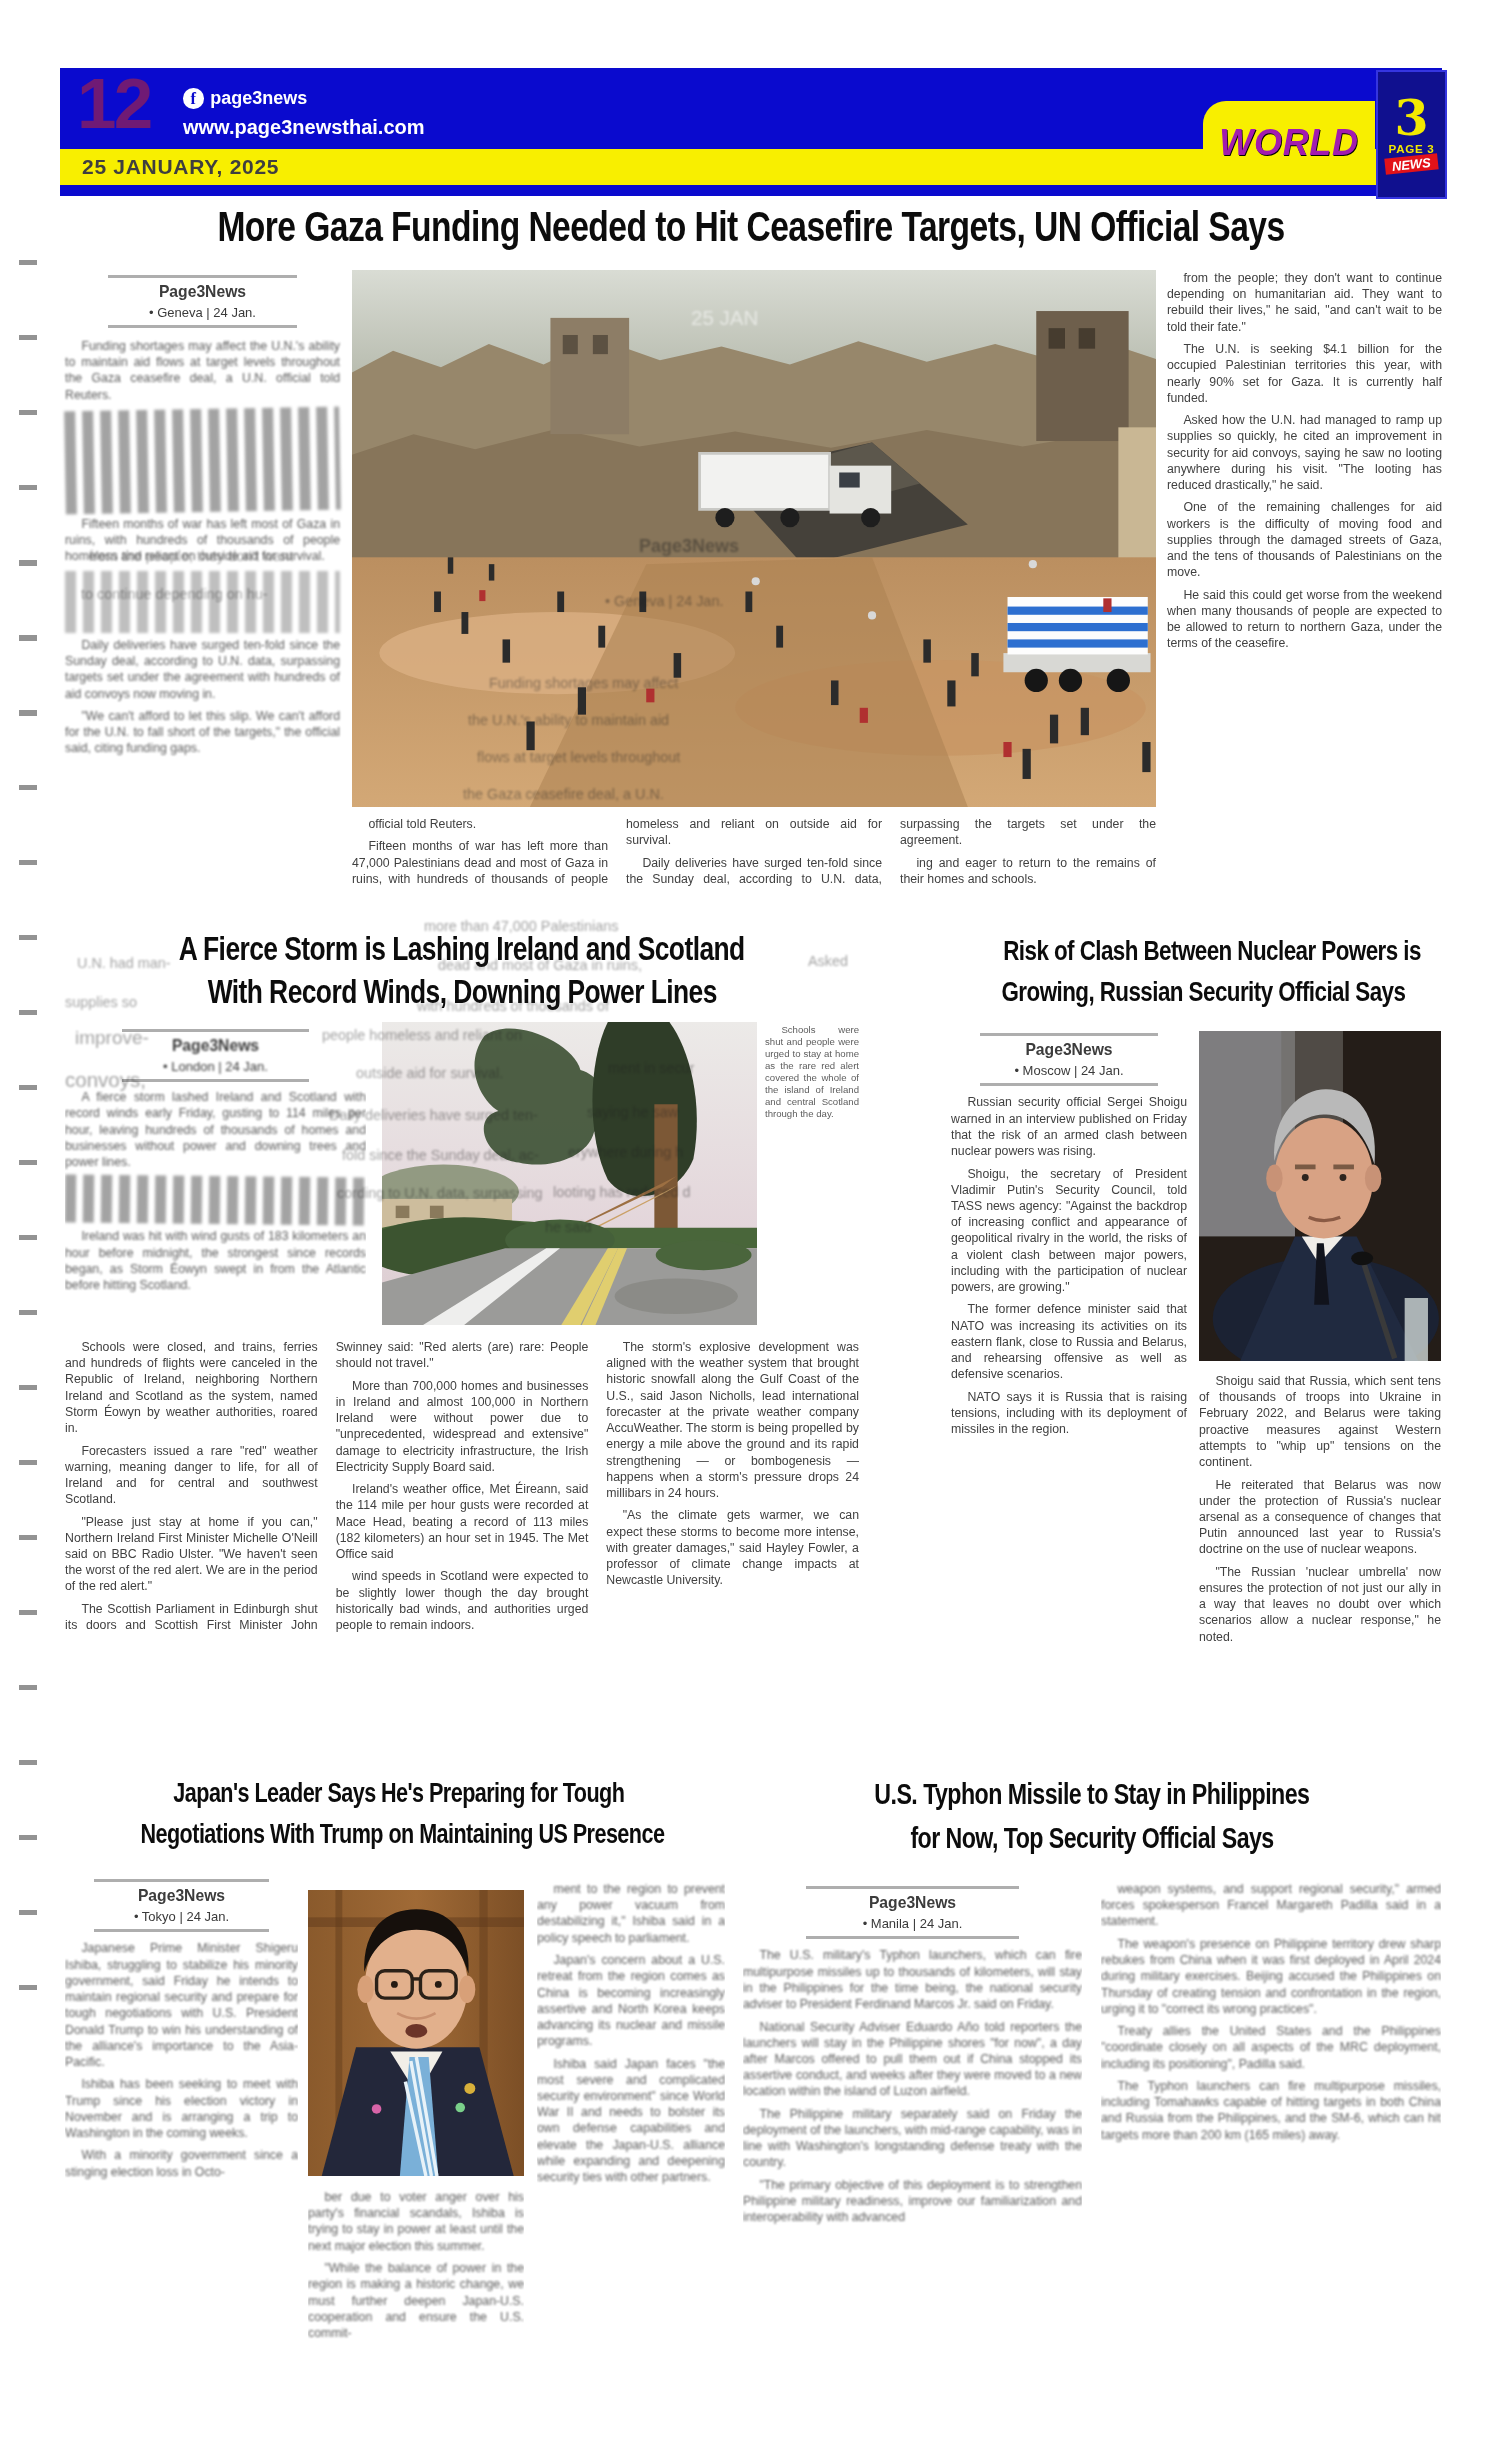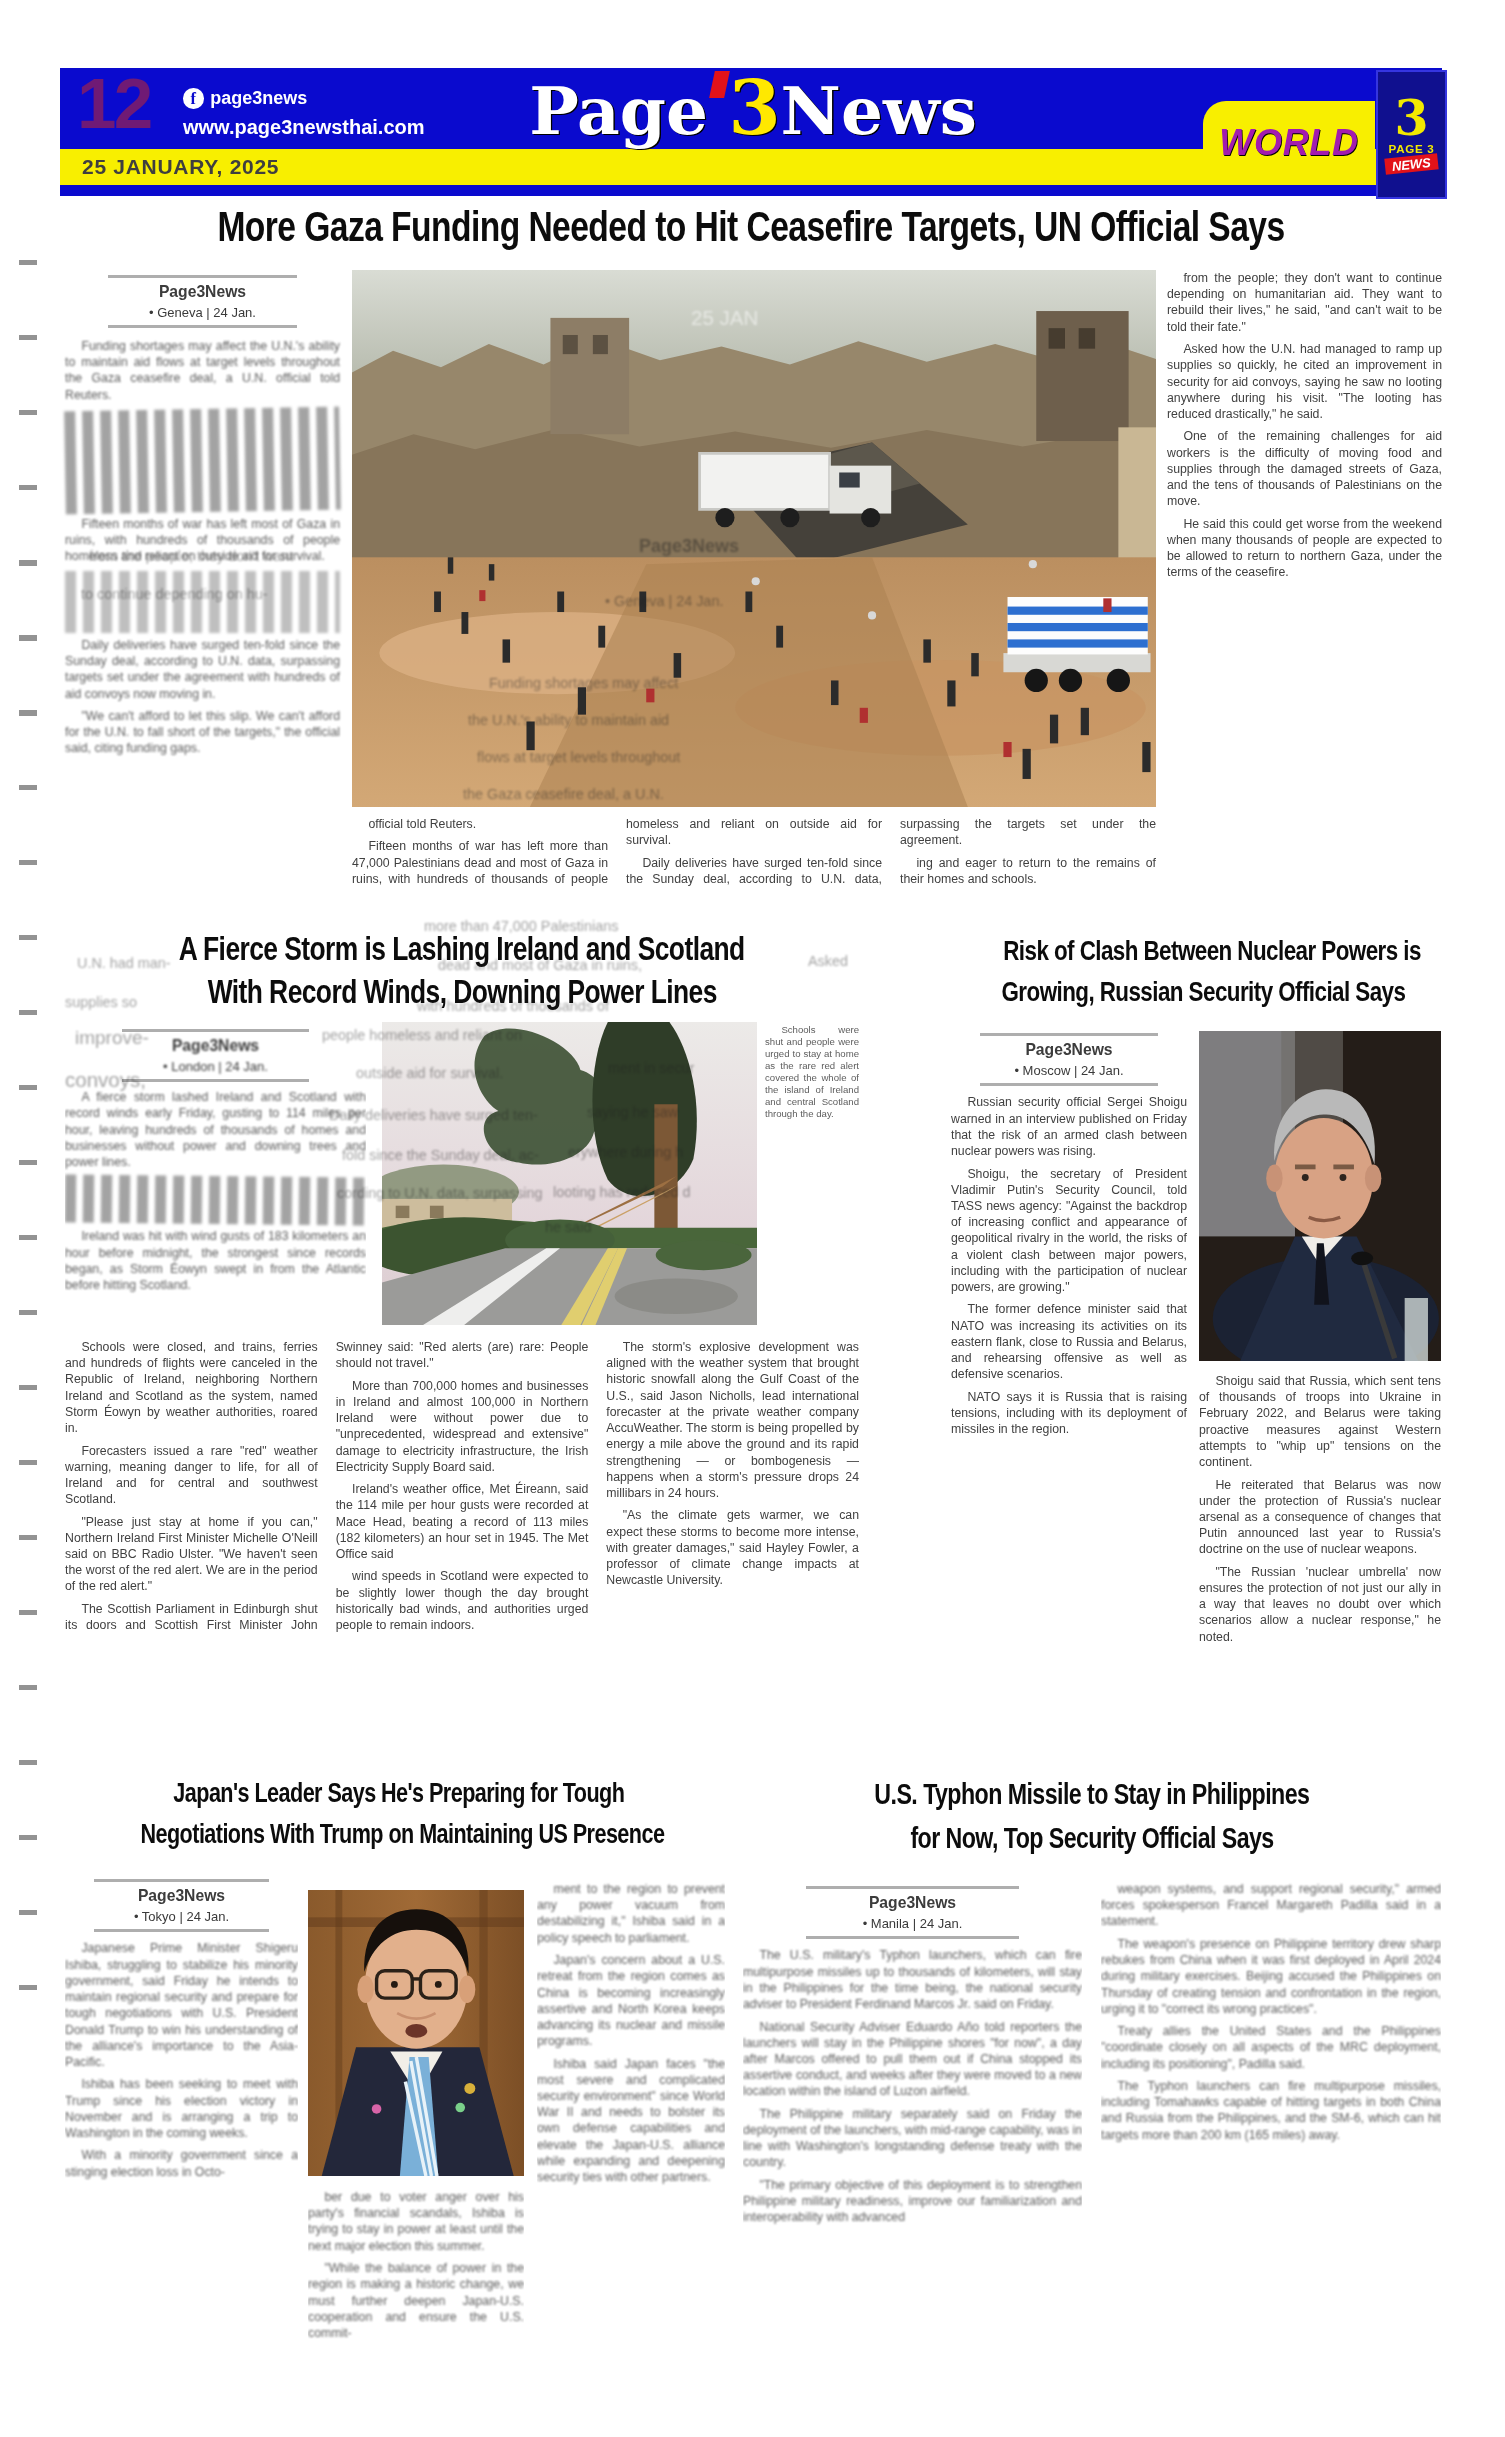--- a/index.html
+++ b/index.html
@@ -62,23 +62,20 @@
 
   <div class="abs edge" style="left:19px;top:260px;height:1779px;"></div>
 
   <div class="abs hdrbar" style="left:60px;top:68px;width:1382px;height:81px;"></div>
   <div class="abs pagenum" style="left:77px;top:68px;z-index:2;">12</div>
   <div class="abs fbrow" style="left:183px;top:88px;z-index:2;">
     <span class="fbicon">f</span>
     <span class="fbname">page3news</span>
   </div>
   <div class="abs website" style="left:183px;top:116px;z-index:2;">www.page3newsthai.com</div>
-  <div class="abs" style="left:0;top:71px;width:1506px;text-align:center;z-index:2;">
-    <span class="masthead"><span>Page</span><span class="tick"></span><span class="m3">3</span><span>News</span></span>
-  </div>
   <div class="abs worldtab" style="left:1203px;top:101px;width:172px;height:83px;z-index:3;">
     <span class="worldtxt">WORLD</span>
   </div>
   <div class="abs datestrip" style="left:60px;top:149px;width:1317px;height:36px;z-index:1;"></div>
   <div class="abs datetxt" style="left:82px;top:155px;z-index:2;">25 JANUARY, 2025</div>
   <div class="abs bluestrip" style="left:60px;top:185px;width:1317px;height:11px;"></div>
   <div class="abs logobox" style="left:1376px;top:70px;width:67px;height:125px;z-index:4;">
     <span class="logo3">3</span>
     <span class="logopage">PAGE 3</span>
     <span class="logonews">NEWS</span>
@@ -204,20 +201,21 @@
   <div class="abs bodytext cols3" style="left:352px;top:816px;width:804px;height:97px;overflow:hidden;">
     <p>official told Reuters.</p>
     <p>Fifteen months of war has left more than 47,000 Palestinians dead and most of Gaza in ruins, with hundreds of thousands of people homeless and reliant on outside aid for survival.</p>
     <p>Daily deliveries have surged ten-fold since the Sunday deal, according to U.N. data, surpassing the targets set under the agreement.</p>
     <p>ing and eager to return to the remains of their homes and schools.</p>
 
   </div>
 
   <div class="abs bodytext" style="left:1167px;top:270px;width:275px;height:647px;overflow:hidden;">
     <p>from the people; they don't want to continue depending on humanitarian aid. They want to rebuild their lives," he said, "and can't wait to be told their fate."</p>
+    <p>The U.N. is seeking $4.1 billion for the occupied Palestinian territories this year, with nearly 90% set for Gaza. It is currently half funded.</p>
     <p>Asked how the U.N. had managed to ramp up supplies so quickly, he cited an improvement in security for aid convoys, saying he saw no looting anywhere during his visit. "The looting has reduced drastically," he said.</p>
     <p>One of the remaining challenges for aid workers is the difficulty of moving food and supplies through the damaged streets of Gaza, and the tens of thousands of Palestinians on the move.</p>
     <p>He said this could get worse from the weekend when many thousands of people are expected to be allowed to return to northern Gaza, under the terms of the ceasefire.</p>
   </div>
 
   <div class="ghost" style="left:424px;top:918px;">more than 47,000 Palestinians</div>
   <div class="ghost" style="left:438px;top:957px;">dead and most of Gaza in ruins,</div>
   <div class="ghost" style="left:417px;top:998px;">with hundreds of thousands of</div>
   <div class="ghost" style="left:65px;top:955px;padding-left:12px;">U.N. had man-</div>
   <div class="ghost" style="left:65px;top:994px;">supplies so</div>

